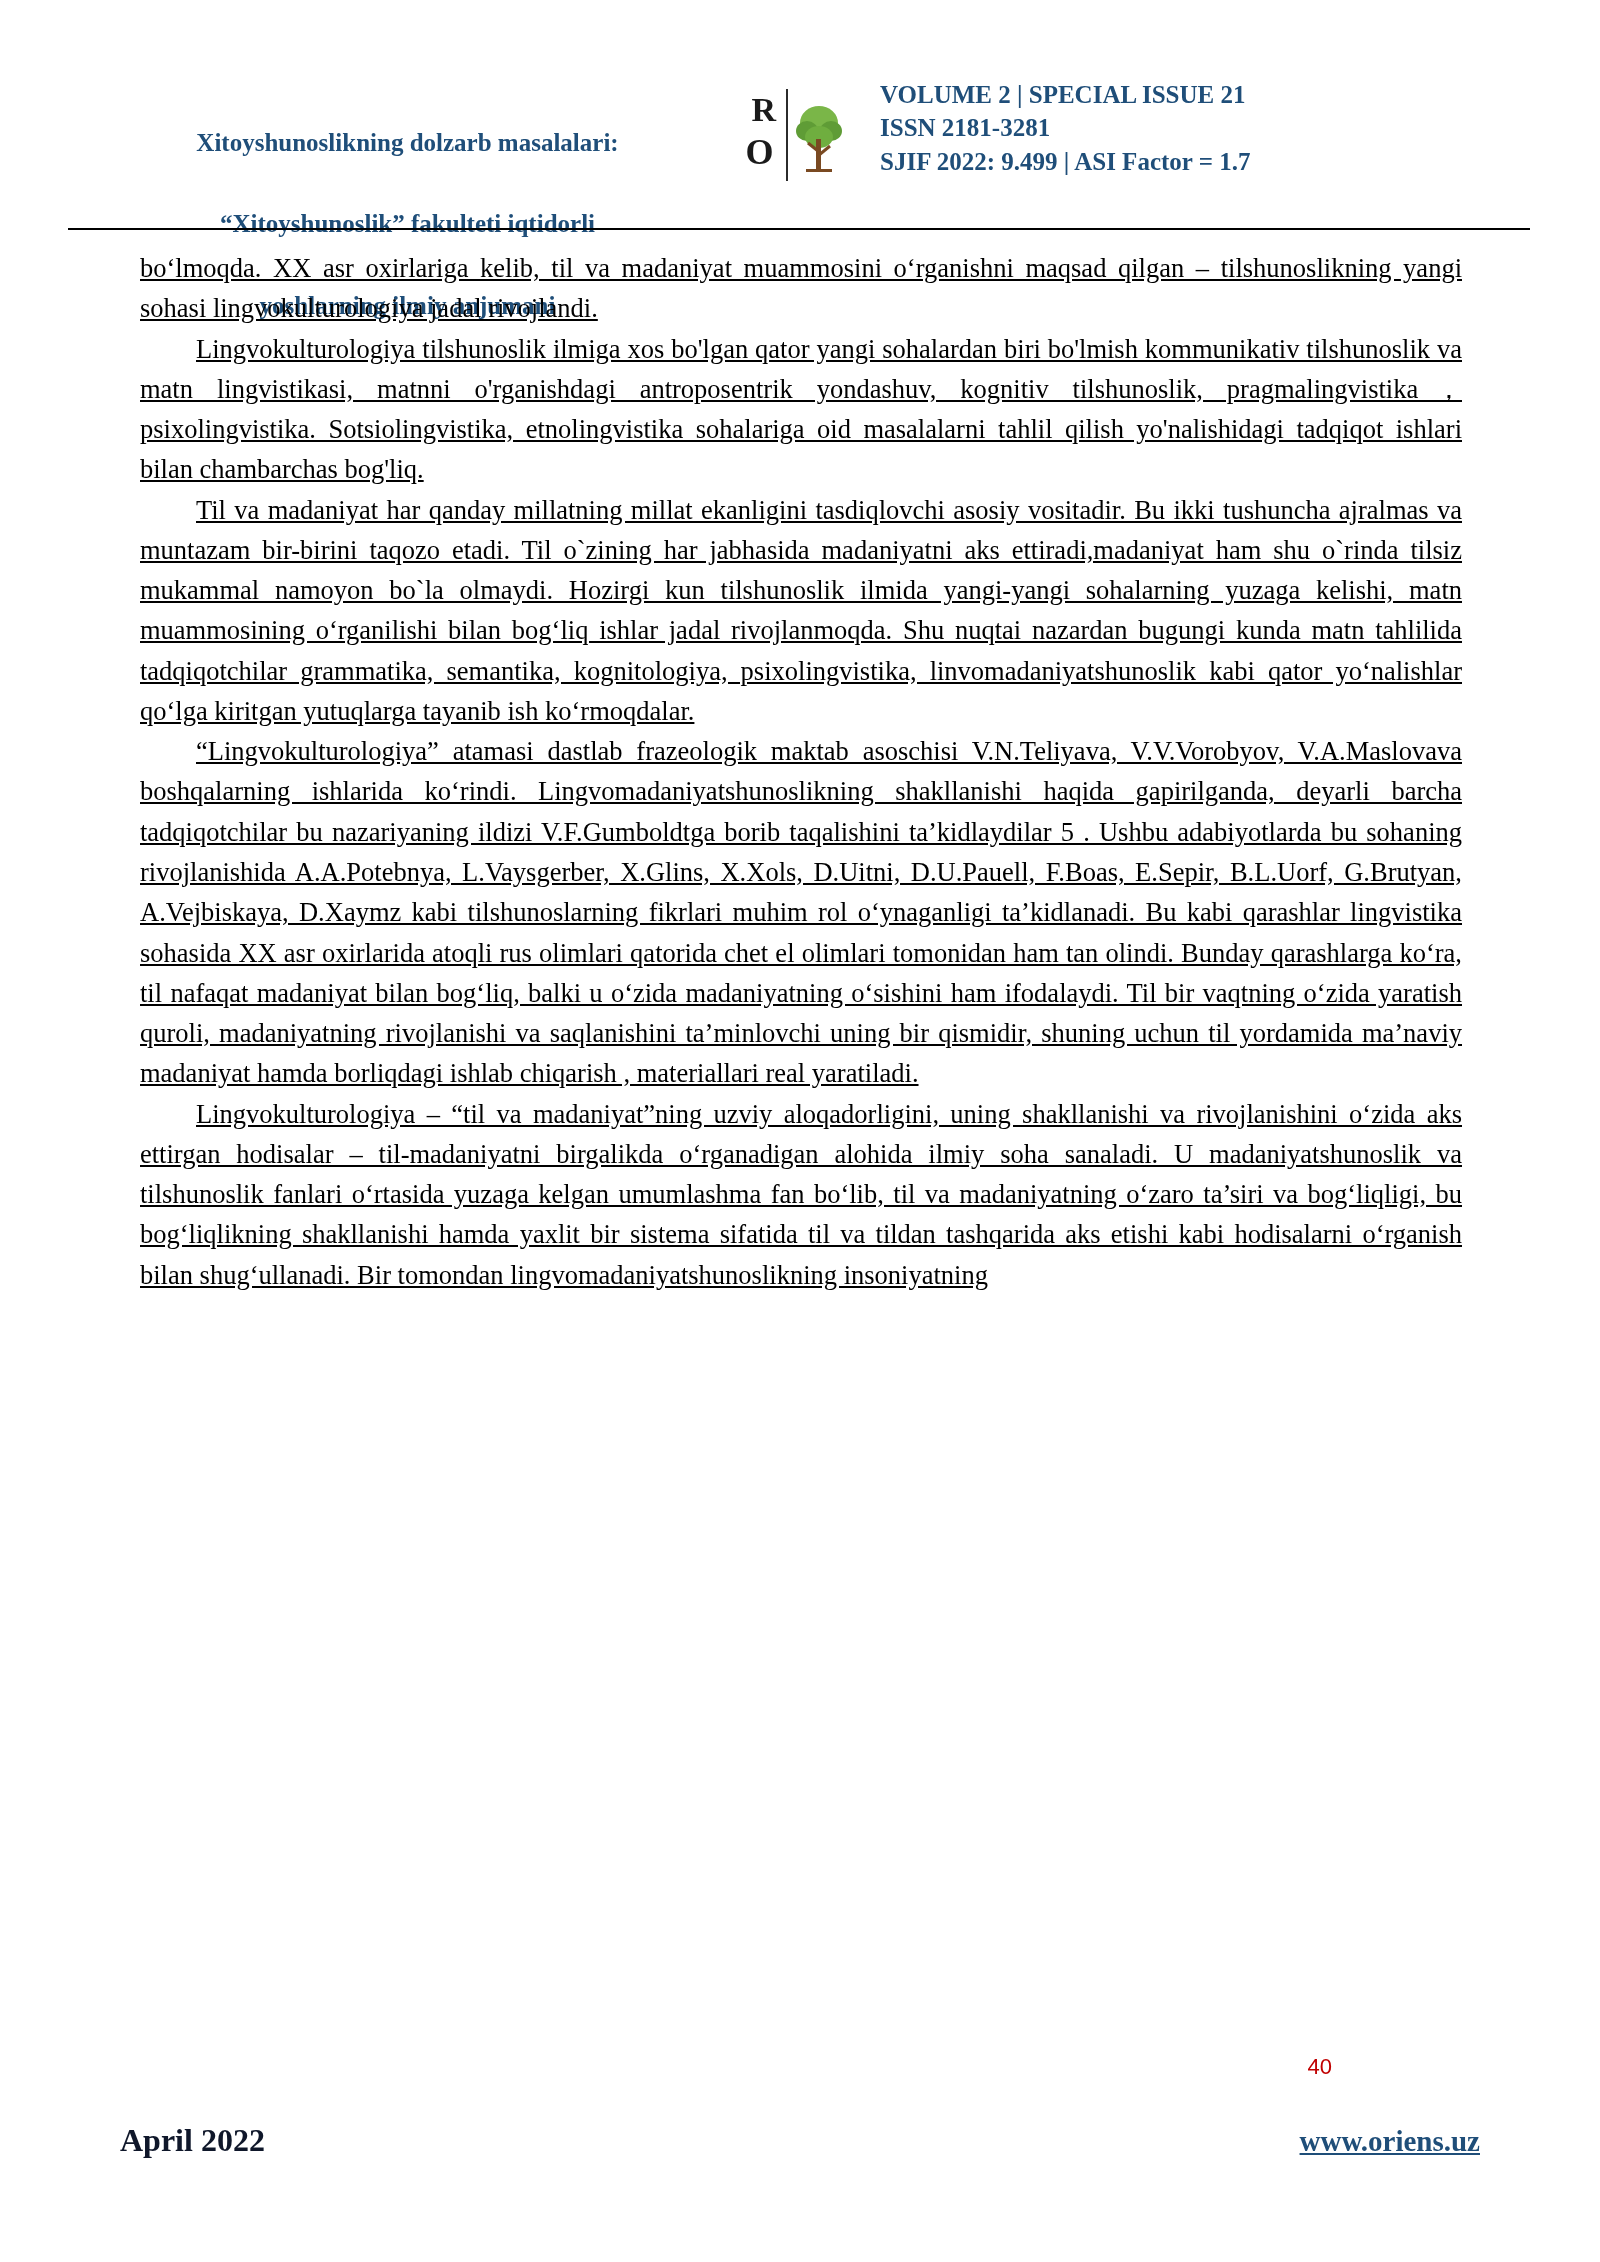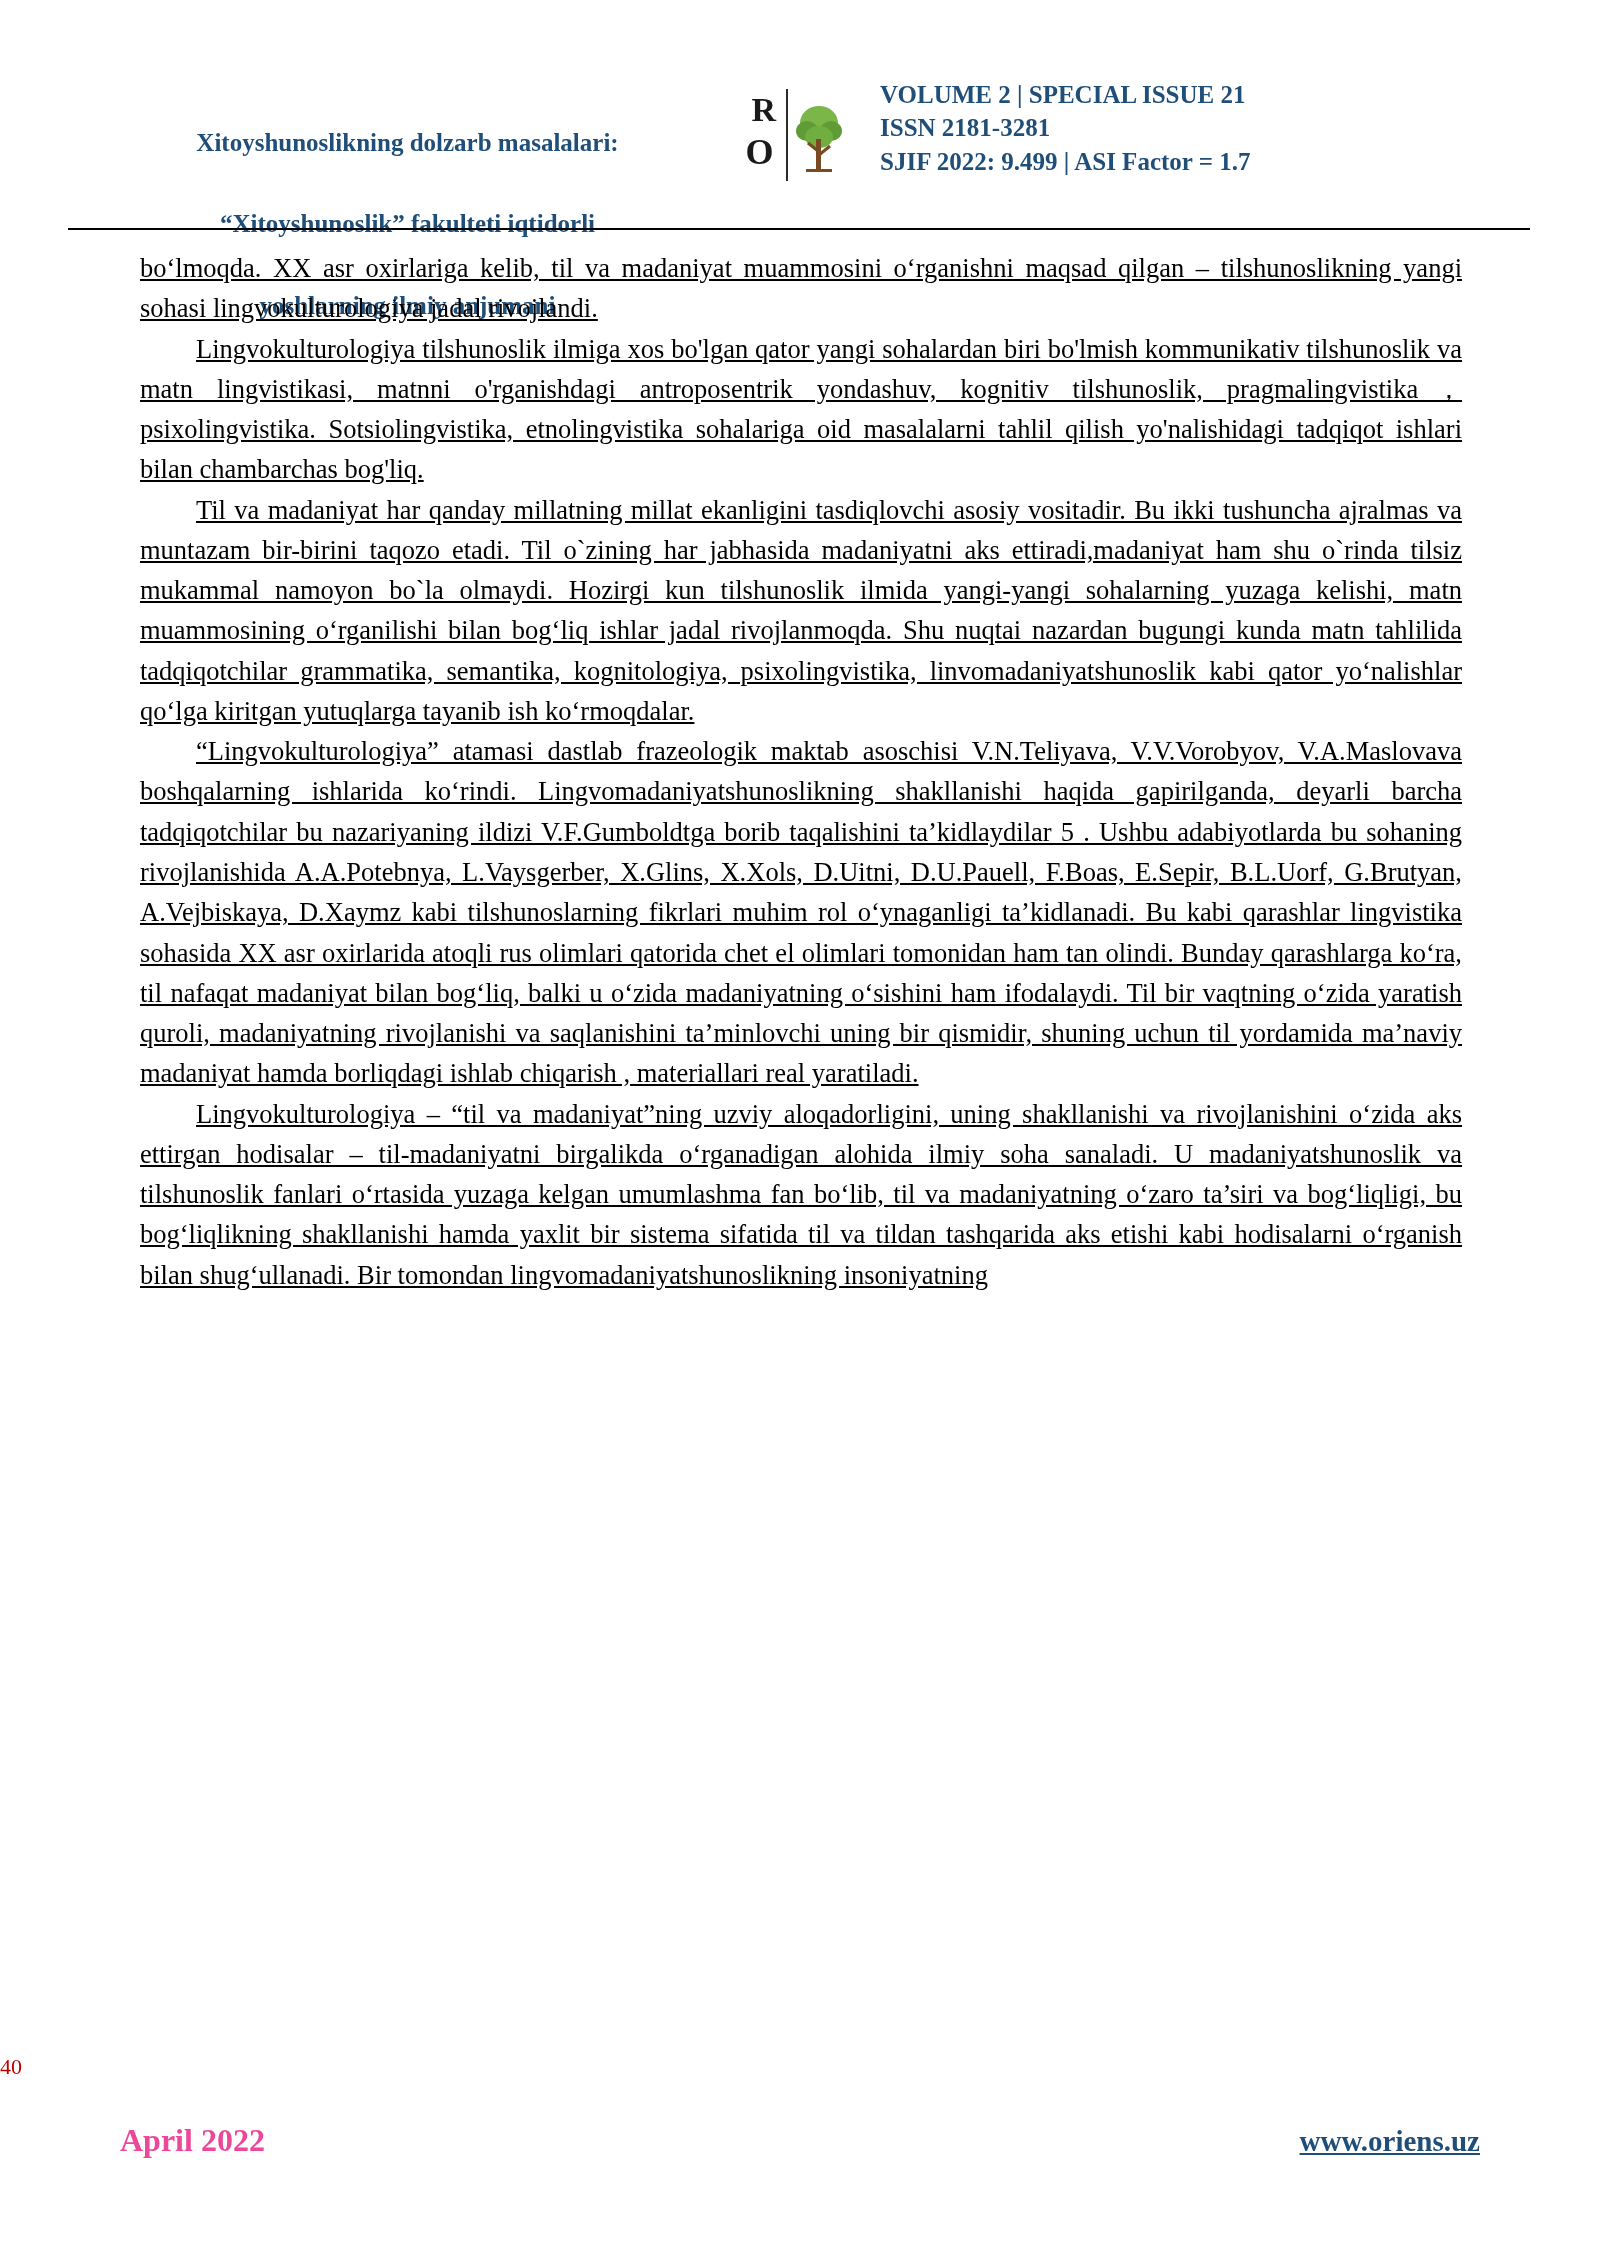--- a/index.html
+++ b/index.html
@@ -124,37 +124,37 @@
   .content p.noindent {
     text-indent: 0;
   }
 
   
   .page-number {
     position: absolute;
     top: 2054px;
     left: 0;
     width: 1332px;
-    text-align: left;
+    text-align: right;
     color: #c00000;
     font-size: 22px;
-    font-family: Liberation Serif, serif;
+    font-family: Liberation Sans, sans-serif;
   }
   .footer {
     position: absolute;
     left: 120px;
     top: 2122px;
     width: 1360px;
     display: flex;
     flex-direction: row;
     justify-content: space-between;
     align-items: baseline;
   }
   .footer-left {
-    color: #ec4899;
+    color: #0f172a;
     font-weight: bold;
     font-size: 32px;
     font-family: "Liberation Serif", serif;
   }
   .footer-right {
     color: #1f4e79;
     font-weight: bold;
     font-size: 29px;
     text-decoration: underline;
     font-family: "Liberation Serif", serif;

